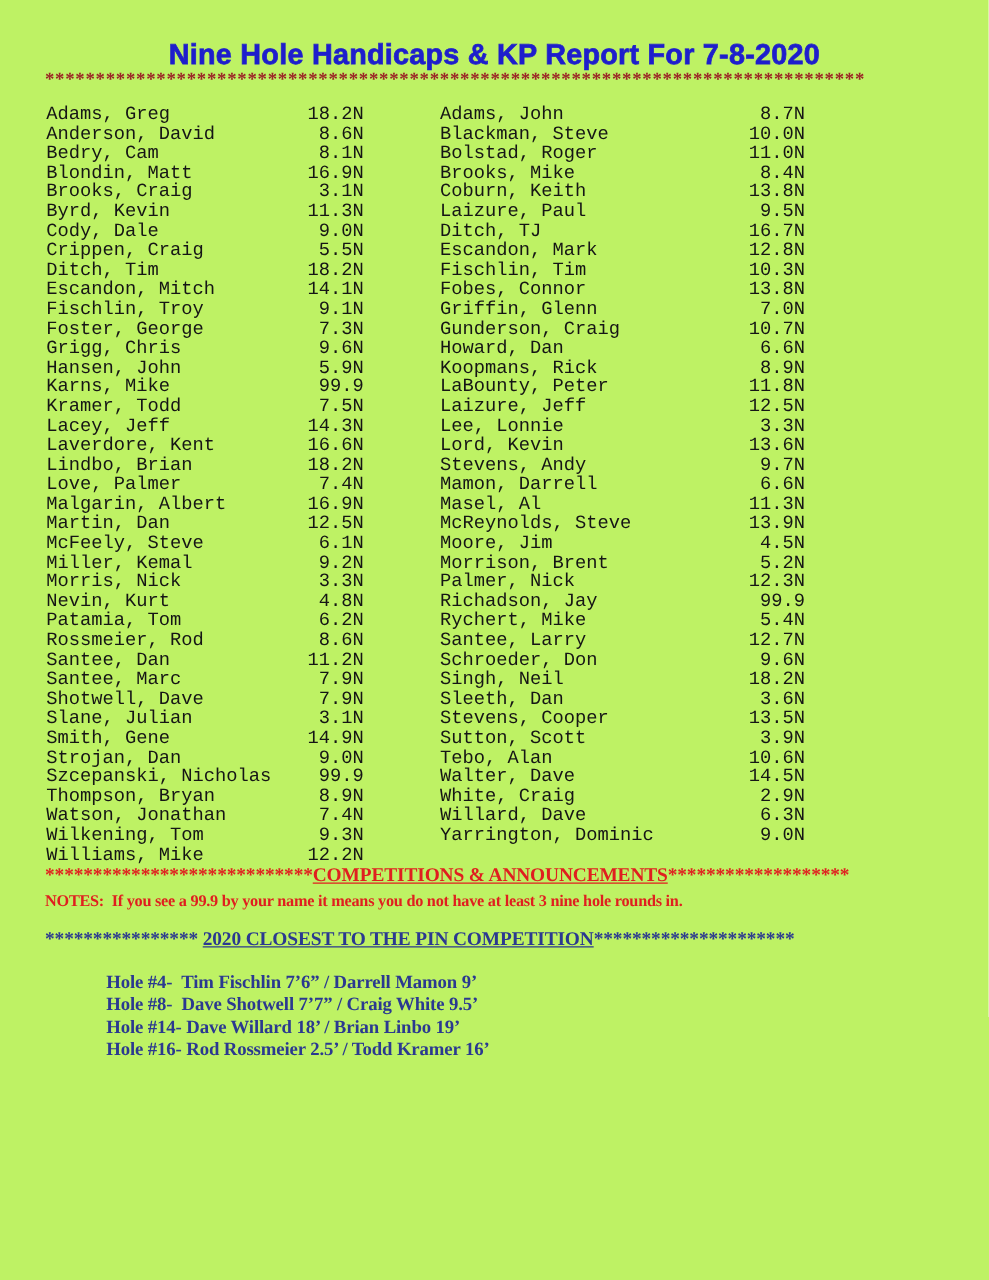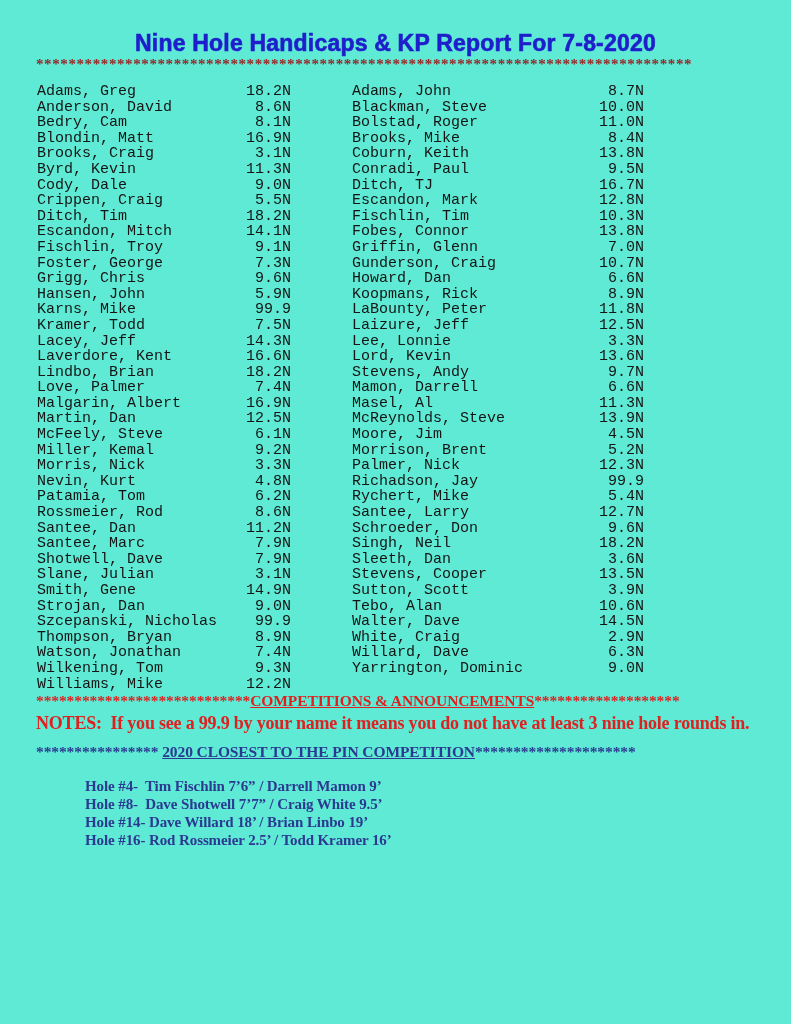--- a/index.html
+++ b/index.html
@@ -1,17 +1,17 @@
 <!DOCTYPE html>
 <html><head>
 <meta charset="utf-8">
 <style>
   html,body { margin:0; padding:0; background:#ffffff; }
   .page {
-    position:relative; width:791px; height:1024px; background:#5eead4;
+    position:relative; width:791px; height:1024px; background:#bef264;
     font-family:"Liberation Sans", sans-serif; overflow:hidden;
   }
   .title {
     position:absolute; top:30px; left:0; right:0; text-align:center;
     color:#1e1ecc; font-weight:bold; font-size:23px;
     -webkit-text-stroke:0.6px currentColor; letter-spacing:0.2px;
     font-family:"Liberation Sans", sans-serif;
   }
   .stars-top {
     position:absolute; top:56px; left:36px; width:656px; overflow:hidden;
@@ -29,21 +29,21 @@
   .hcp { text-align:right; }
   .line-red {
     position:absolute; top:692px; left:36px; width:719px; white-space:nowrap;
     color:#e01f1f; font-family:Liberation Serif, serif; font-weight:bold;
     font-size:15.5px; letter-spacing:-0.1px;
   }
   .underlined { text-decoration:underline; }
   .notes {
     position:absolute; top:713px; left:36px; white-space:pre;
     color:#e01f1f; font-family:"Liberation Serif", serif; font-weight:bold;
-    font-size:18px; letter-spacing:-0.2px;
+    font-size:13px; letter-spacing:-0.2px;
   }
   .line-navy {
     position:absolute; top:743px; left:36px; width:719px; white-space:nowrap;
     color:#2b3990; font-family:"Liberation Serif", serif; font-weight:bold;
     font-size:15.5px; letter-spacing:-0.1px;
   }
   .kp-lines {
     position:absolute; top:777px; left:85px;
     color:#2b3990; font-family:"Liberation Serif", serif; font-weight:bold;
     font-size:15px; line-height:18px; white-space:pre; letter-spacing:-0.1px;
@@ -231,21 +231,21 @@
       </div>
       <div class="row">
         <span>Brooks, Mike</span>
         <span class="hcp">8.4N</span>
       </div>
       <div class="row">
         <span>Coburn, Keith</span>
         <span class="hcp">13.8N</span>
       </div>
       <div class="row">
-        <span>Conradi, Paul</span>
+        <span>Laizure, Paul</span>
         <span class="hcp">9.5N</span>
       </div>
       <div class="row">
         <span>Ditch, TJ</span>
         <span class="hcp">16.7N</span>
       </div>
       <div class="row">
         <span>Escandon, Mark</span>
         <span class="hcp">12.8N</span>
       </div>

